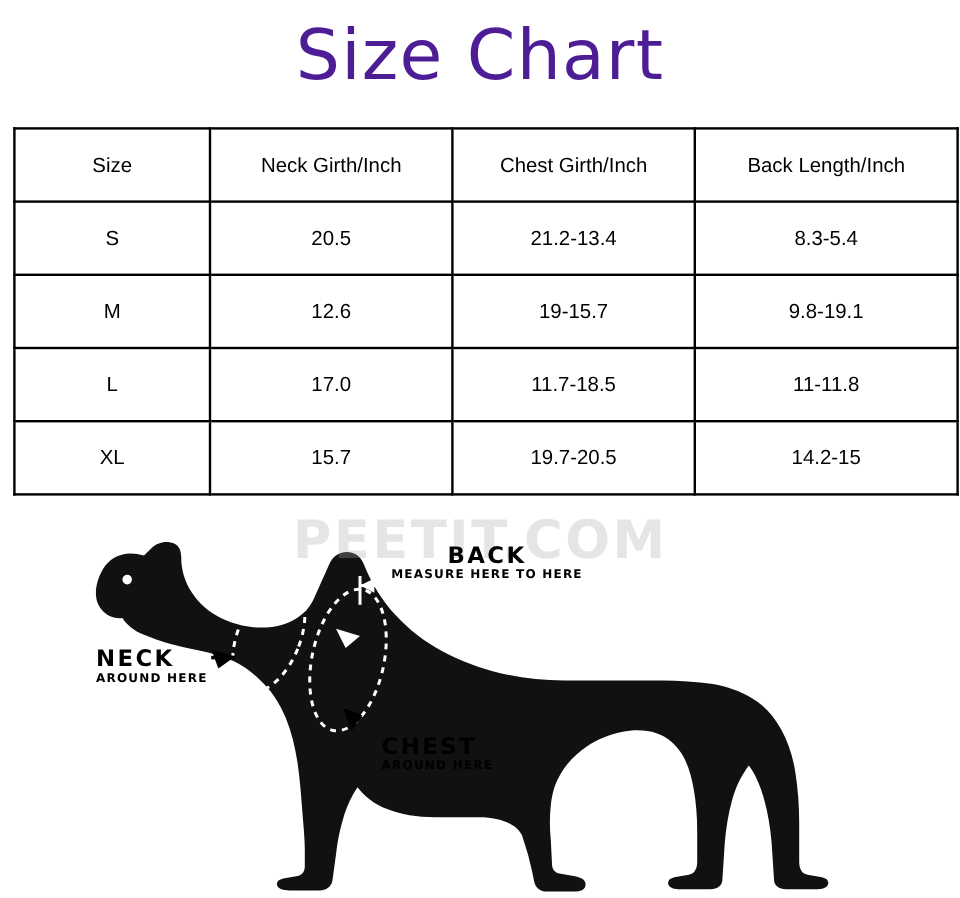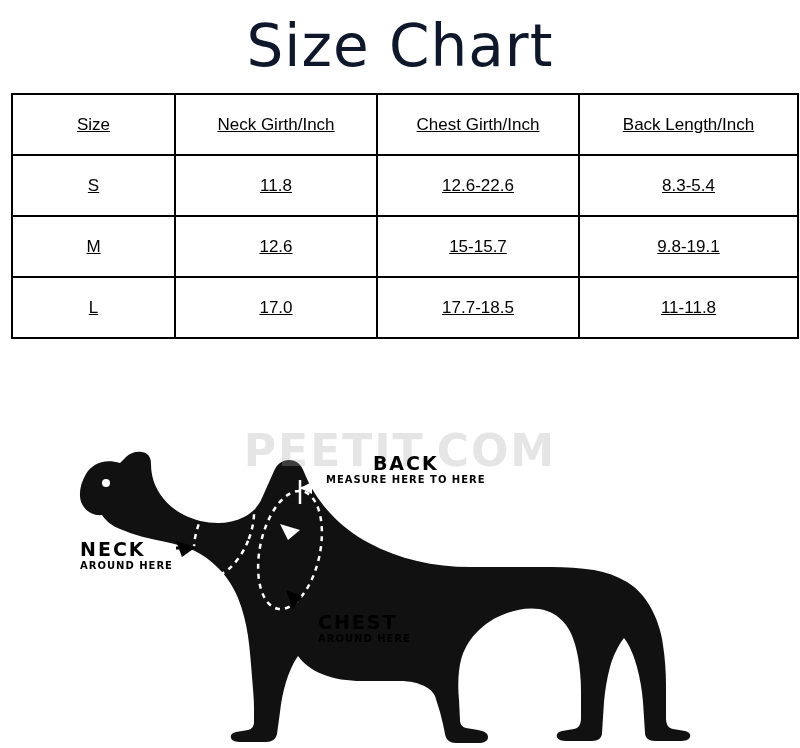--- a/index.html
+++ b/index.html
@@ -21,31 +21,30 @@
     position: absolute;
     left: 0;
     top: 6px;
     width: 800px;
     text-align: center;
     font-family: "DejaVu Sans", sans-serif;
     font-size: 58px;
     font-weight: 400;
     letter-spacing: 1px;
     line-height: 80px;
-    color: #0f172a;
+    color: #4c1d95;
   }
   
   .chart-table {
     position: absolute;
     left: 11px;
-    top: 93px;
+    top: 106px;
     width: 778px;
     border-collapse: collapse;
     table-layout: fixed;
-    text-decoration: underline;
   }
   .chart-table th,
   .chart-table td {
     border: 2px solid #000000;
     text-align: center;
     font-size: 17px;
     font-weight: 400;
     font-family: "Liberation Sans", sans-serif;
     color: #000;
     height: 59px;
@@ -103,35 +102,41 @@
       <tr>
         <th class="col-size">Size</th>
         <th class="col-neck">Neck Girth/Inch</th>
         <th class="col-chest">Chest Girth/Inch</th>
         <th class="col-back">Back Length/Inch</th>
       </tr>
     </thead>
     <tbody>
       <tr>
         <td>S</td>
-        <td>11.8</td>
-        <td>12.6-22.6</td>
+        <td>20.5</td>
+        <td>21.2-13.4</td>
         <td>8.3-5.4</td>
       </tr>
       <tr>
         <td>M</td>
         <td>12.6</td>
-        <td>15-15.7</td>
+        <td>19-15.7</td>
         <td>9.8-19.1</td>
       </tr>
       <tr>
         <td>L</td>
         <td>17.0</td>
-        <td>17.7-18.5</td>
+        <td>11.7-18.5</td>
         <td>11-11.8</td>
+      </tr>
+      <tr>
+        <td>XL</td>
+        <td>15.7</td>
+        <td>19.7-20.5</td>
+        <td>14.2-15</td>
       </tr>
     </tbody>
   </table>
 
   <svg class="illus" viewBox="0 0 800 348">
 
     <g>
       <path fill="#111111" d="
         M120,63
         C104,58 92,64 86,74

